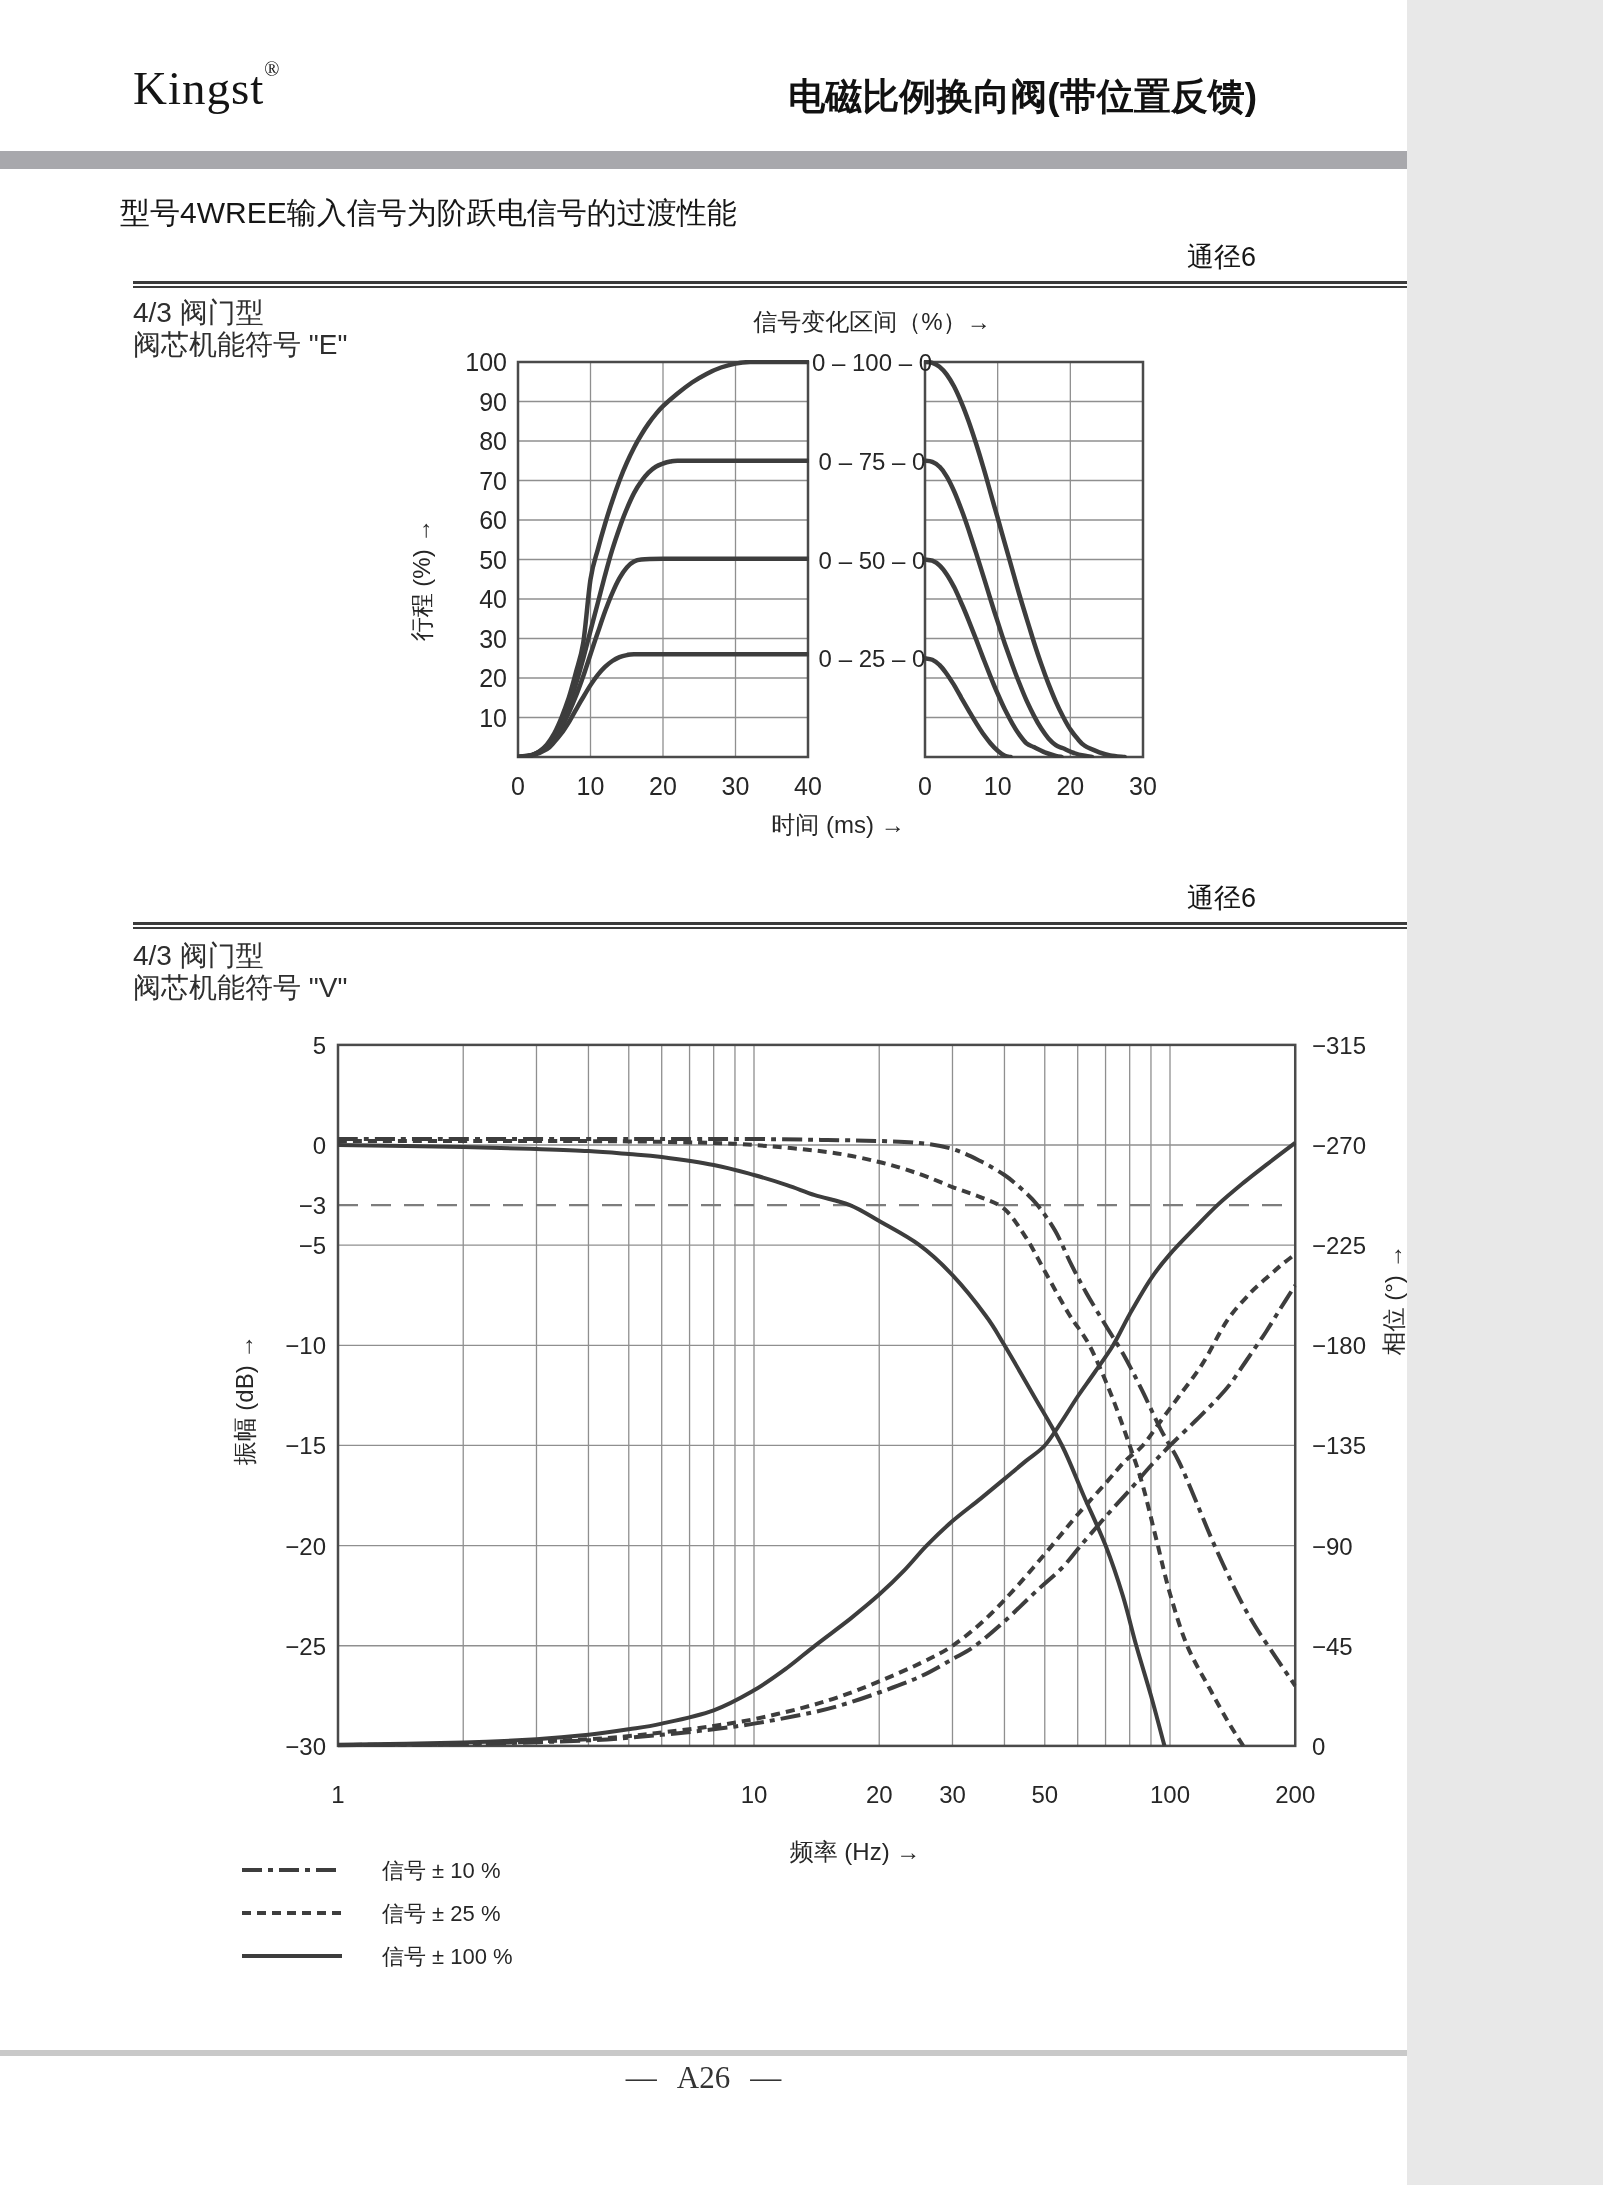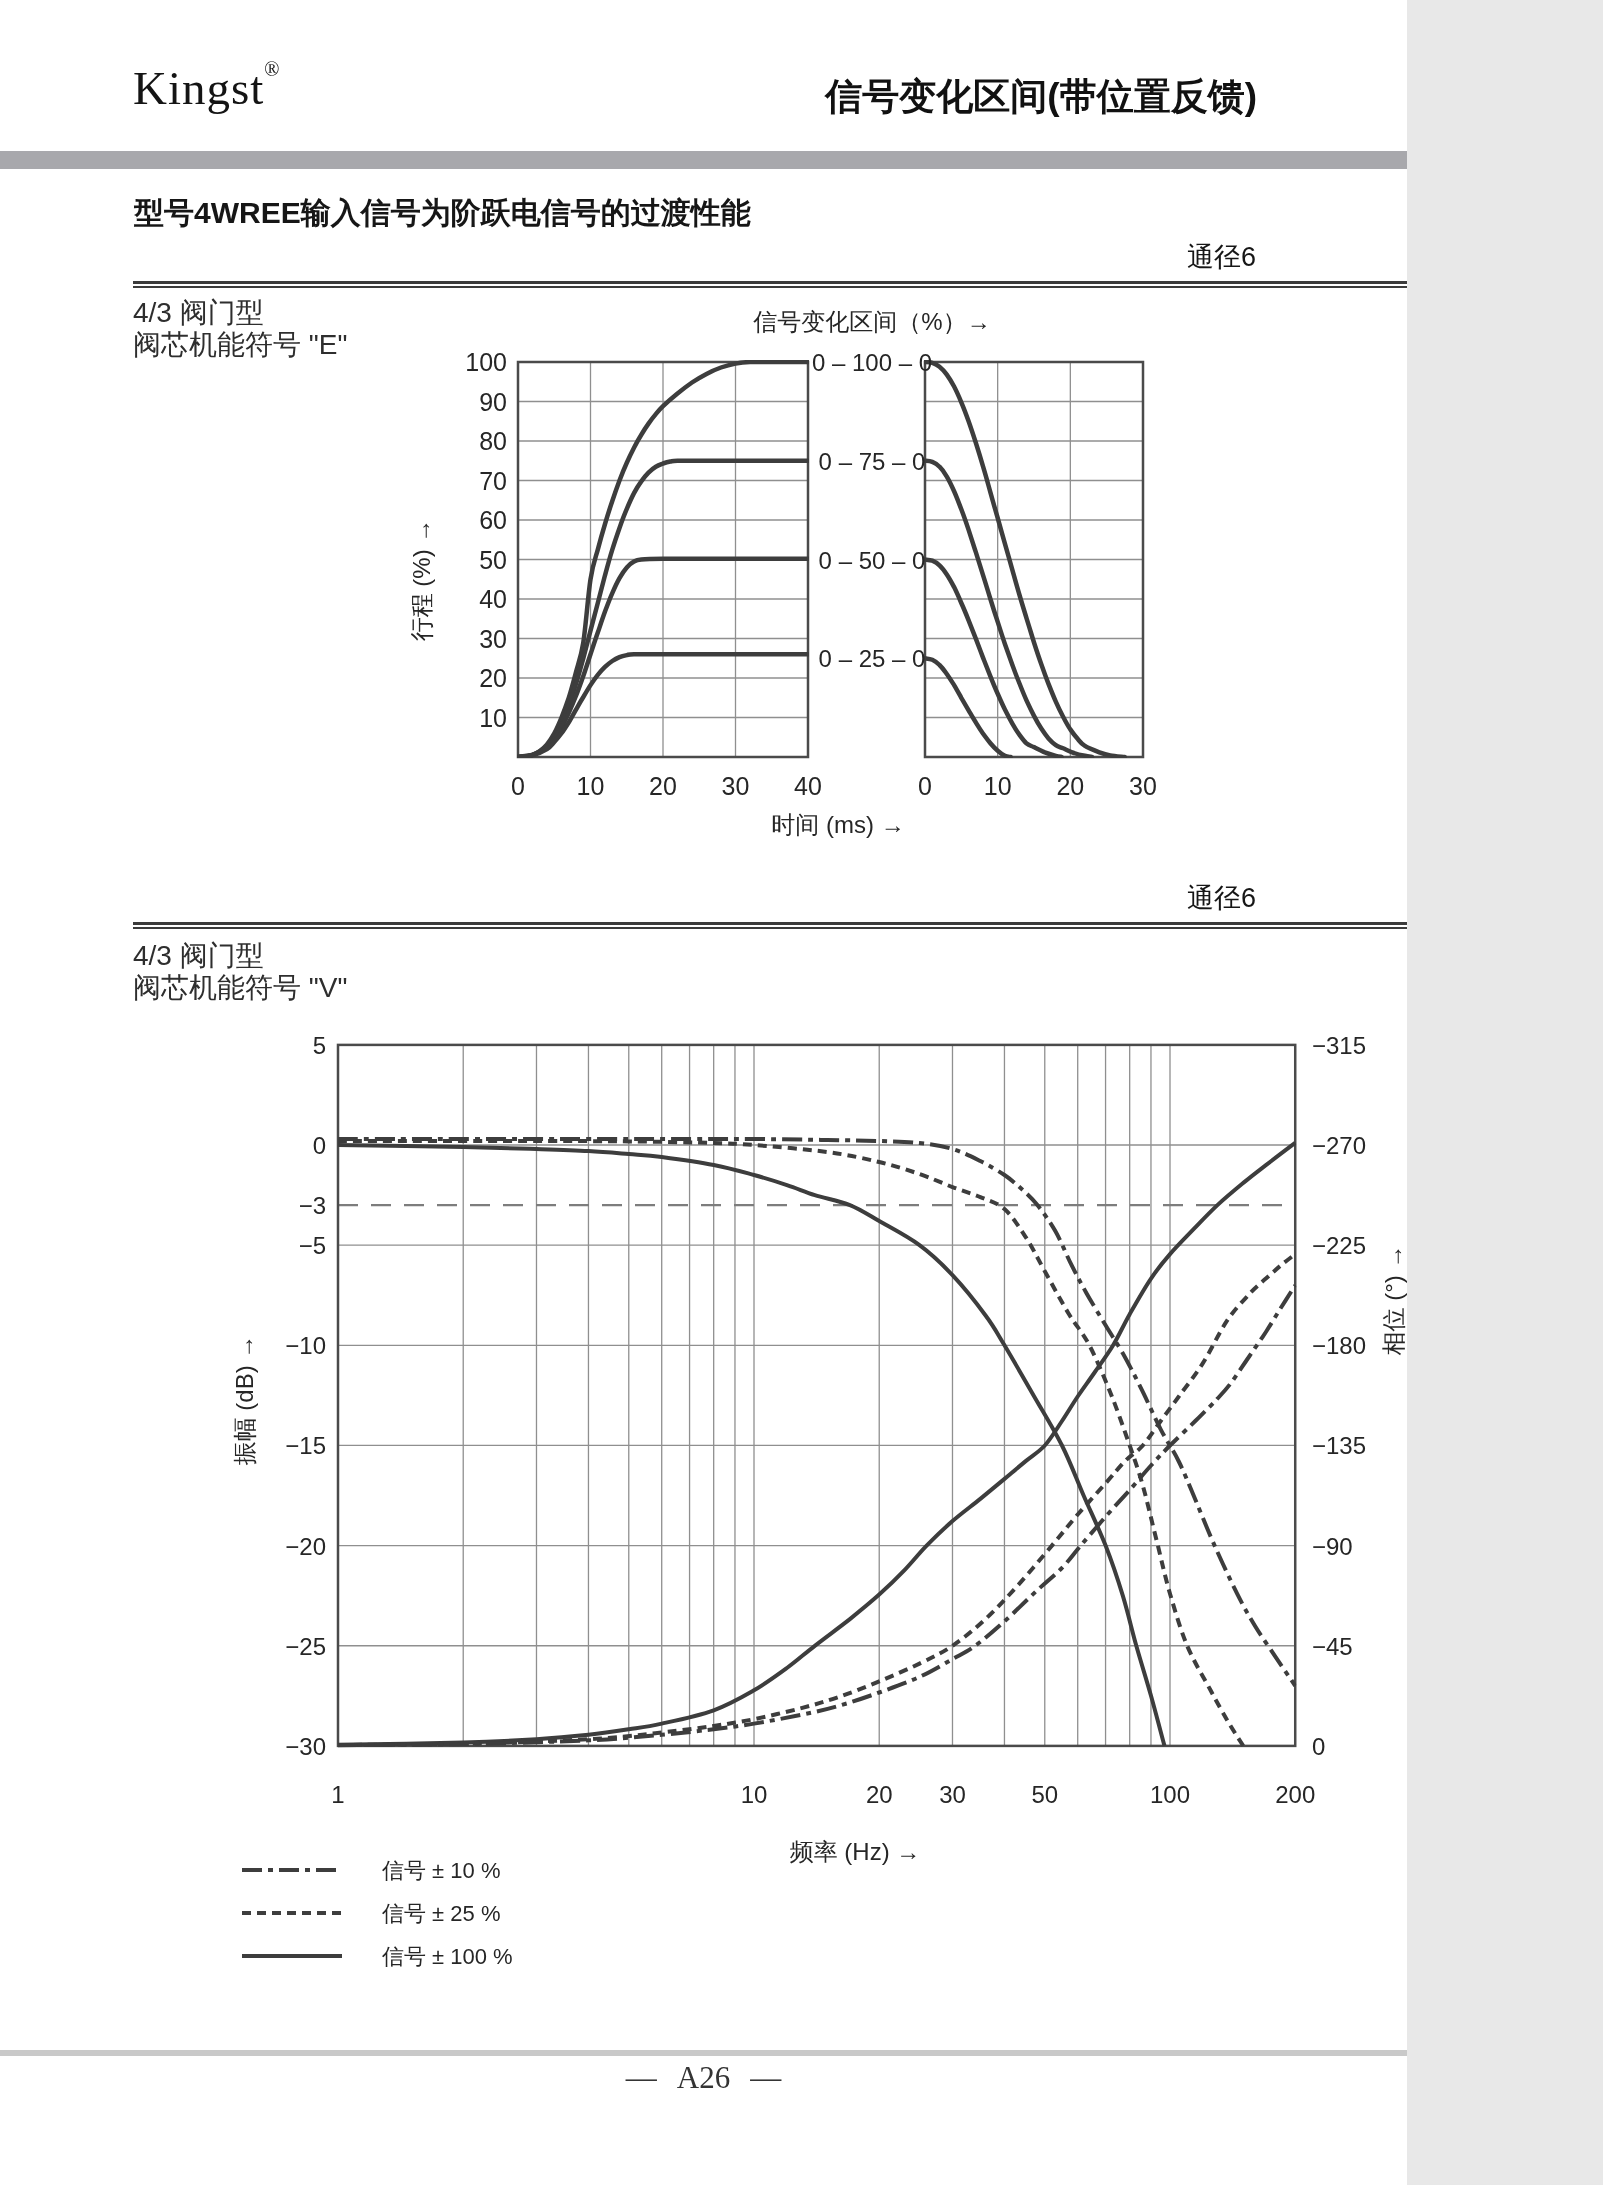--- a/index.html
+++ b/index.html
@@ -4,38 +4,38 @@
 <style>
   * { margin:0; padding:0; box-sizing:border-box; }
   body { background:#e8e8e8; font-family:"Liberation Sans", sans-serif; }
   .page { position:relative; width:1407px; height:2185px; background:#ffffff; overflow:hidden; color:#2a2a2a; }
   .abs { position:absolute; }
   .logo { left:133px; top:58px; font-family:"Liberation Serif", serif; font-size:47px; color:#141414; letter-spacing:1px; }
   .logo sup { font-size:20px; vertical-align:28px; }
   .head-title { top:72px; right:150px; font-size:37px; font-weight:bold; color:#111; }
   .bar-top { left:0; top:151px; width:100%; height:18px; background:#a8a8ac; }
   .bar-bottom { left:0; top:2050px; width:100%; height:6px; background:#c9c9c9; }
-  .sec-title { left:134px; font-size:30px; font-weight:bold; color:#161616; white-space:nowrap; }
+  .sec-title { left:120px; font-size:30px; font-weight:normal; color:#161616; white-space:nowrap; }
   .size-note { right:151px; font-size:27px; font-weight:normal; color:#161616; }
   .rule { left:133px; width:1320px; height:7px; border-top:3px solid #3b3b3b; border-bottom:2px solid #3b3b3b; }
   .subtype { left:133px; font-size:28px; line-height:32px; color:#2e2e2e; }
   .side-tab { left:1490px; top:432px; width:113px; height:187px; background:#96969c; display:flex; align-items:center; justify-content:center; }
   .side-tab span { color:#ffffff; font-size:47px; font-weight:bold; }
   .chart-box { pointer-events:none; }
   .footer-text { left:0; top:2060px; width:100%; text-align:center; font-family:"Liberation Serif", serif; font-size:31px; color:#343434; }
   .footer-text .pg { margin:8px 20px; }
   svg text { font-family:"Liberation Sans", sans-serif; fill:#262626; }
 </style>
 </head>
 <body>
 
 <div class="page">
 
   <div class="abs logo"><span>Kingst</span><sup>®</sup></div>
-  <div class="abs head-title">信号变化区间(带位置反馈)</div>
+  <div class="abs head-title">电磁比例换向阀(带位置反馈)</div>
   <div class="abs bar-top"></div>
 
   <div class="abs sec-title" style="top:193px;">型号4WREE输入信号为阶跃电信号的过渡性能</div>
   <div class="abs size-note" style="top:239px;">通径6</div>
   <div class="abs rule" style="top:281px;"></div>
 
   <div class="abs subtype" style="top:297px;">
     <div>4/3 阀门型</div>
     <div>阀芯机能符号 "E"</div>
   </div>

